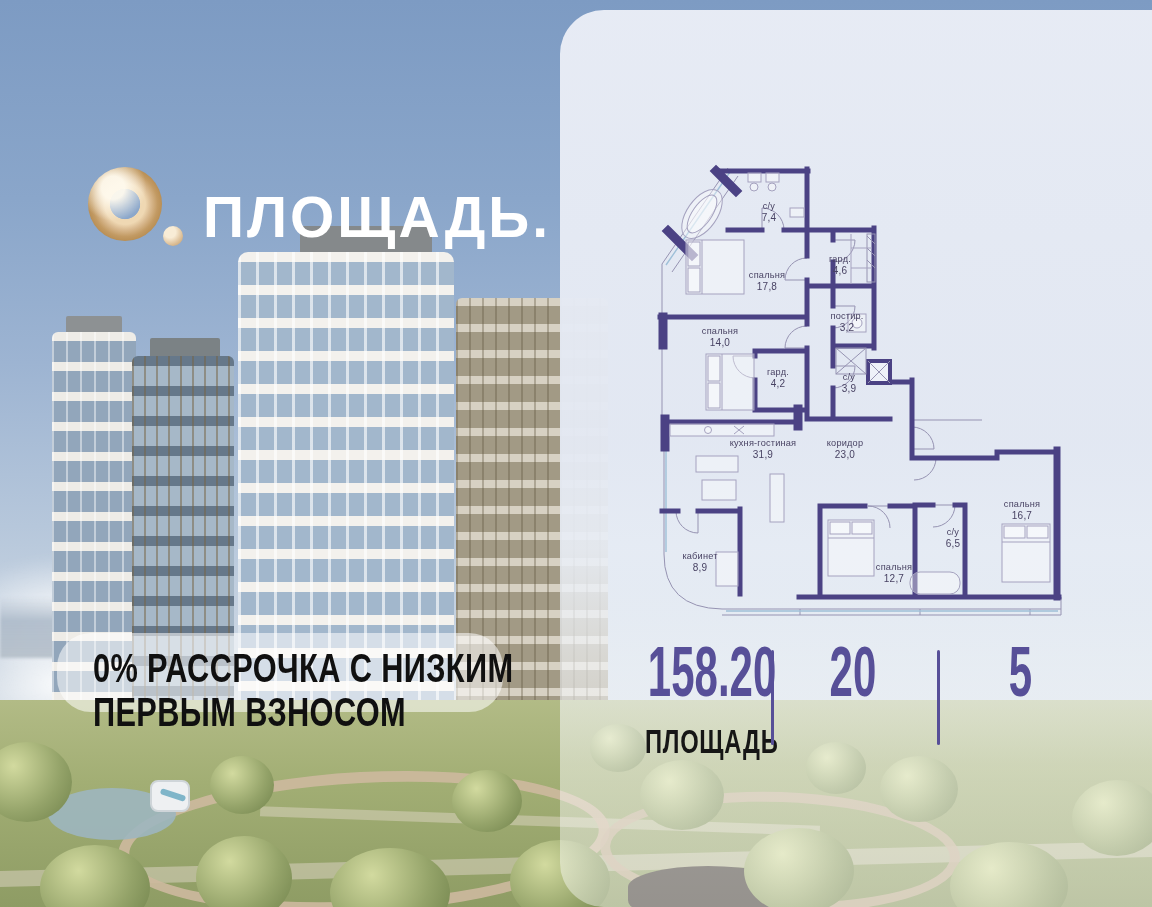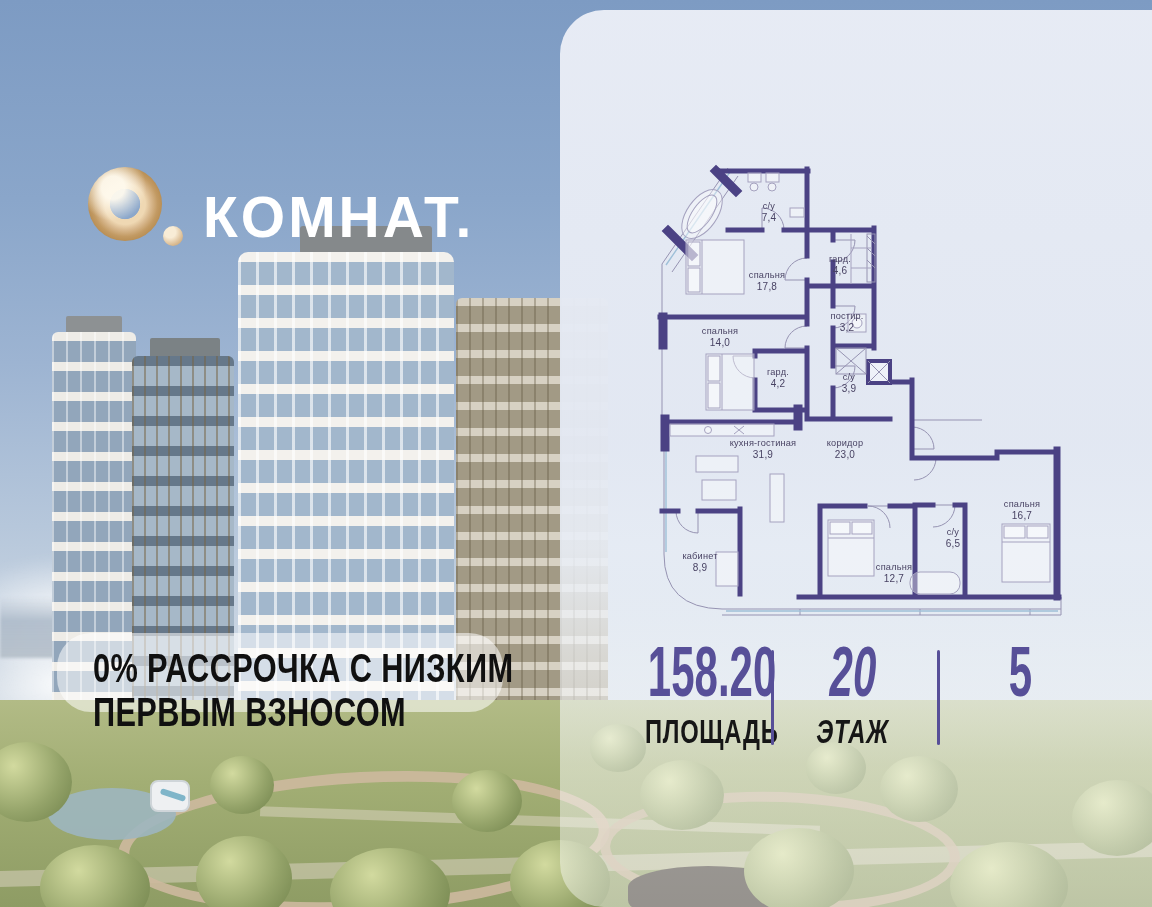--- a/index.html
+++ b/index.html
@@ -74,21 +74,21 @@
   .promo{position:absolute;left:57px;top:633px;width:446px;height:79px;border-radius:34px;
          background:rgba(255,255,255,.55);}
   .promo-text{position:absolute;left:36px;top:13px;color:#101010;font-weight:bold;}
   .promo-line{display:block;font-size:41px;line-height:44px;white-space:nowrap;
               transform:scaleX(.75);transform-origin:left center;letter-spacing:.5px;}
 
   
   .stat{position:absolute;top:643px;width:220px;text-align:center;}
   .stat-value{display:inline-block;font-size:70px;line-height:58px;font-weight:bold;color:#574f98;
               transform:scaleX(.6);transform-origin:center;white-space:nowrap;}
-  .stat-label{display:block;margin-top:12px;}
+  .stat-label{display:block;margin-top:22px;}
   .stat-label span{display:inline-block;font-size:33px;font-weight:bold;color:#161616;
               transform:scaleX(.72);transform-origin:center;white-space:nowrap;letter-spacing:1px;}
   .stat-div{position:absolute;top:650px;width:3px;height:95px;background:#574f98;border-radius:2px;}
 
   
   .logo-donut{position:absolute;left:88px;top:167px;width:74px;height:74px;border-radius:50%;
       background:
         radial-gradient(circle at 34% 28%, rgba(255,250,238,.95) 0 16%, rgba(255,255,255,0) 46%),
         radial-gradient(closest-side, rgba(0,0,0,0) 0 40%, #efd8b3 42% 55%, #d9b98f 70%, #c29a63 88%, #b98f55 100%);}
   .logo-dot{position:absolute;left:163px;top:226px;width:20px;height:20px;border-radius:50%;
@@ -261,26 +261,25 @@
       <span class="promo-line">0% РАССРОЧКА С НИЗКИМ</span>
       <span class="promo-line">ПЕРВЫМ ВЗНОСОМ</span>
     </div>
   </div>
 
   <div class="stat" style="left:602px;">
     <span class="stat-value">158.20</span>
     <span class="stat-label"><span>ПЛОЩАДЬ</span></span>
   </div>
   <div class="stat-div" style="left:771px;"></div>
-  <div class="stat" style="left:743px;font-style:italic;">
+  <div class="stat" style="left:743px;">
     <span class="stat-value">20</span>
-    <span class="stat-label"><span>ЭТАЖ</span></span>
   </div>
   <div class="stat-div" style="left:937px;"></div>
   <div class="stat" style="left:910px;">
     <span class="stat-value">5</span>
   </div>
 
   <div class="logo-donut"></div>
   <div class="logo-dot"></div>
-  <div class="logo-word">КОМНАТ.</div>
+  <div class="logo-word">ПЛОЩАДЬ.</div>
 
 </div>
 
 </body></html>

